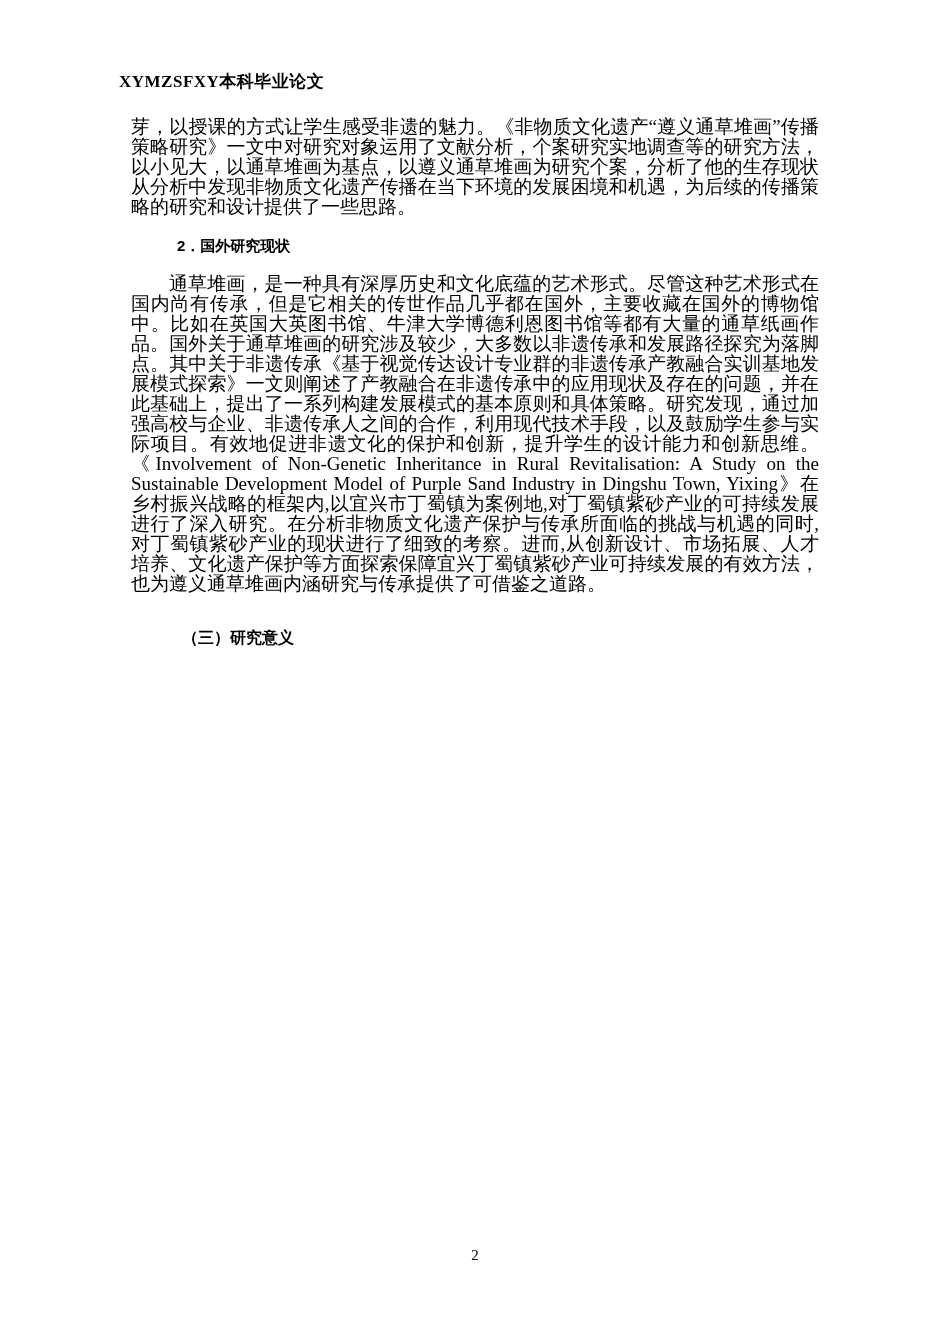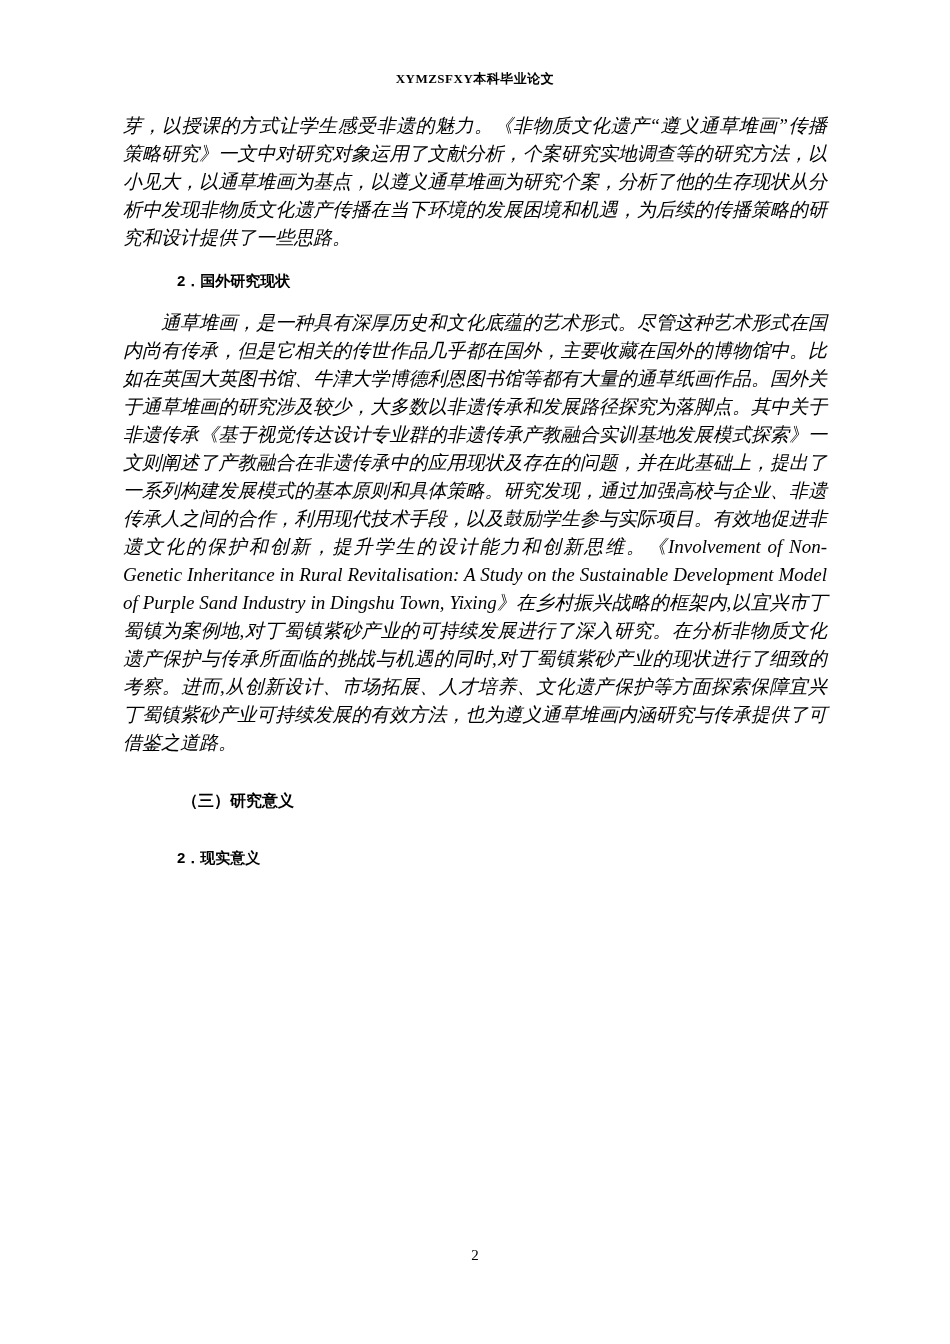--- a/index.html
+++ b/index.html
@@ -14,39 +14,38 @@
     margin: 0 auto;
     background: #ffffff;
     box-sizing: border-box;
     padding: 70px 119px 0 119px;
     font-family: "Liberation Serif", "DejaVu Serif", serif;
     font-size: 19px;
     color: #000000;
     overflow: hidden;
   }
   .doc-header {
-    text-align: center;
+    text-align: left;
     font-weight: bold;
-    font-size: 13px;
+    font-size: 17px;
     margin: 0 0 24px 0;
     letter-spacing: 0.5px;
   }
   .doc-header .hdr-en {
     font-family: "Liberation Serif", "DejaVu Serif", serif;
     font-weight: bold;
   }
   .doc-header .hdr-cn {
     font-weight: bold;
   }
   p.body-para {
-    margin: 4px;
+    margin: 12px;
     text-align: justify;
-    line-height: 28px;
+    line-height: 20px;
     text-indent: 2em;
-    font-style: italic;
   }
   p.no-indent {
     text-indent: 0;
   }
   .heading-minor {
     font-family: "Liberation Sans", "DejaVu Sans", sans-serif;
     font-weight: bold;
     font-size: 15px;
     line-height: 33px;
     margin: 12px 0 12px 0;
@@ -82,18 +81,17 @@
   <p class="body-para no-indent">芽，以授课的方式让学生感受非遗的魅力。《非物质文化遗产“遵义通草堆画”传播策略研究》一文中对研究对象运用了文献分析，个案研究实地调查等的研究方法，以小见大，以通草堆画为基点，以遵义通草堆画为研究个案，分析了他的生存现状从分析中发现非物质文化遗产传播在当下环境的发展困境和机遇，为后续的传播策略的研究和设计提供了一些思路。</p>
 
   <h3 class="heading-minor">2．国外研究现状</h3>
 
   <p class="body-para">通草堆画，是一种具有深厚历史和文化底蕴的艺术形式。尽管这种艺术形式在国内尚有传承，但是它相关的传世作品几乎都在国外，主要收藏在国外的博物馆中。比如在英国大英图书馆、牛津大学博德利恩图书馆等都有大量的通草纸画作品。国外关于通草堆画的研究涉及较少，大多数以非遗传承和发展路径探究为落脚点。其中关于非遗传承《基于视觉传达设计专业群的非遗传承产教融合实训基地发展模式探索》一文则阐述了产教融合在非遗传承中的应用现状及存在的问题，并在此基础上，提出了一系列构建发展模式的基本原则和具体策略。研究发现，通过加强高校与企业、非遗传承人之间的合作，利用现代技术手段，以及鼓励学生参与实际项目。有效地促进非遗文化的保护和创新，提升学生的设计能力和创新思维。《Involvement of Non-Genetic Inheritance in Rural Revitalisation: A Study on the Sustainable Development Model of Purple Sand Industry in Dingshu Town, Yixing》在乡村振兴战略的框架内,以宜兴市丁蜀镇为案例地,对丁蜀镇紫砂产业的可持续发展进行了深入研究。在分析非物质文化遗产保护与传承所面临的挑战与机遇的同时,对丁蜀镇紫砂产业的现状进行了细致的考察。进而,从创新设计、市场拓展、人才培养、文化遗产保护等方面探索保障宜兴丁蜀镇紫砂产业可持续发展的有效方法，也为遵义通草堆画内涵研究与传承提供了可借鉴之道路。</p>
 
   <h2 class="heading-section">（三）研究意义</h2>
 
 
 
-  <h3 class="heading-minor">2．现实意义</h3>
 
 
   <div class="page-number">2</div>
 
 </div>
 
 </body></html>

